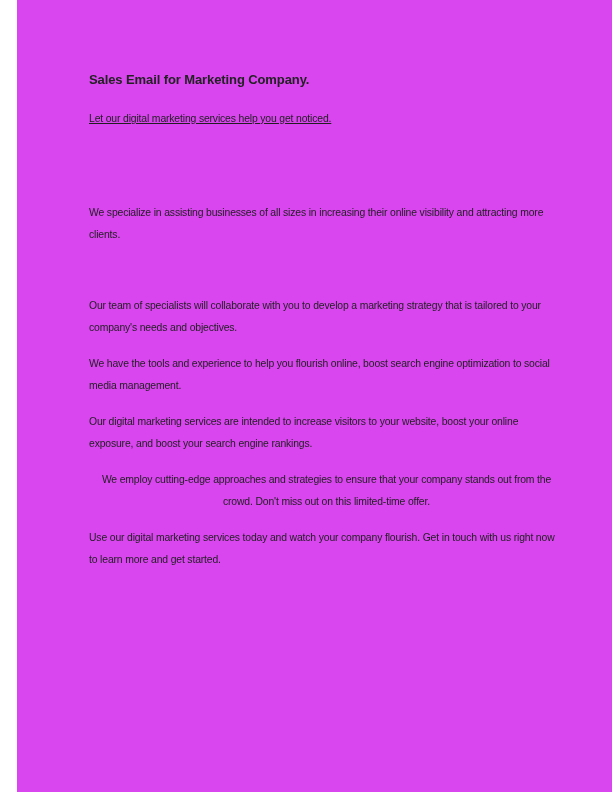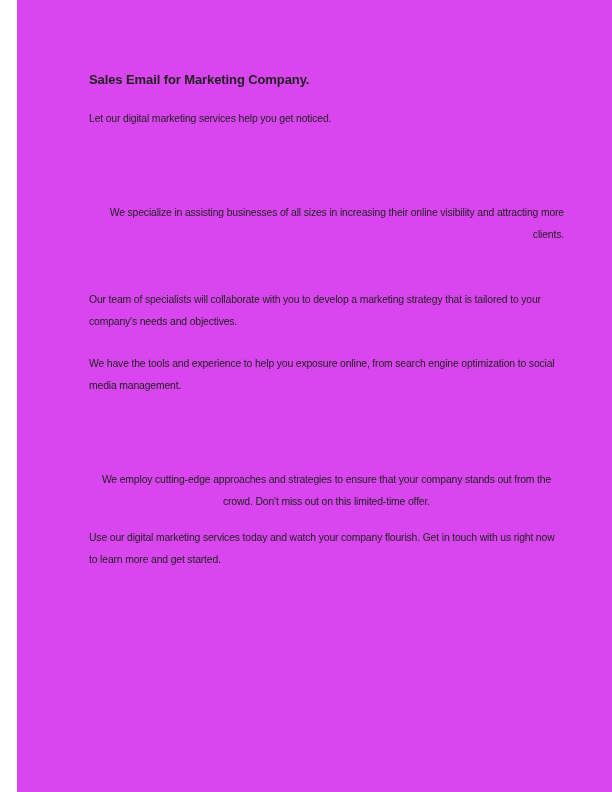--- a/index.html
+++ b/index.html
@@ -17,19 +17,20 @@
     font-size: 10.4px; line-height: 22px; letter-spacing: -0.15px; color: #1f1f1f;
     margin: 0;
   }
 </style>
 </head>
 <body>
 
 <div class="page">
   <div class="title">Sales Email for Marketing Company.</div>
 
-  <p class="para" style="top:108px;">Let our digital marketing services help you get noticed.</p>
-  <p class="para" style="top:202px;text-align:right;">We specialize in assisting businesses of all sizes in increasing their online visibility and attracting more clients.</p>
-  <p class="para" style="top:289px;">Our team of specialists will collaborate with you to develop a marketing strategy that is tailored to your company's needs and objectives.</p>
-  <p class="para" style="top:353px;">We have the tools and experience to help you exposure online, from search engine optimization to social media management.</p>
+  <p class="para" style="top:108px;text-decoration:underline;">Let our digital marketing services help you get noticed.</p>
+  <p class="para" style="top:202px;">We specialize in assisting businesses of all sizes in increasing their online visibility and attracting more clients.</p>
+  <p class="para" style="top:295px;">Our team of specialists will collaborate with you to develop a marketing strategy that is tailored to your company's needs and objectives.</p>
+  <p class="para" style="top:353px;">We have the tools and experience to help you flourish online, boost search engine optimization to social media management.</p>
+  <p class="para" style="top:411px;">Our digital marketing services are intended to increase visitors to your website, boost your online exposure, and boost your search engine rankings.</p>
   <p class="para" style="top:469px;text-align:center;">We employ cutting-edge approaches and strategies to ensure that your company stands out from the crowd.  Don't miss out on this limited-time offer.</p>
   <p class="para" style="top:527px;">Use our digital marketing services today and watch your company flourish.  Get in touch with us right now to learn more and get started.</p>
 </div>
 
 </body></html>

